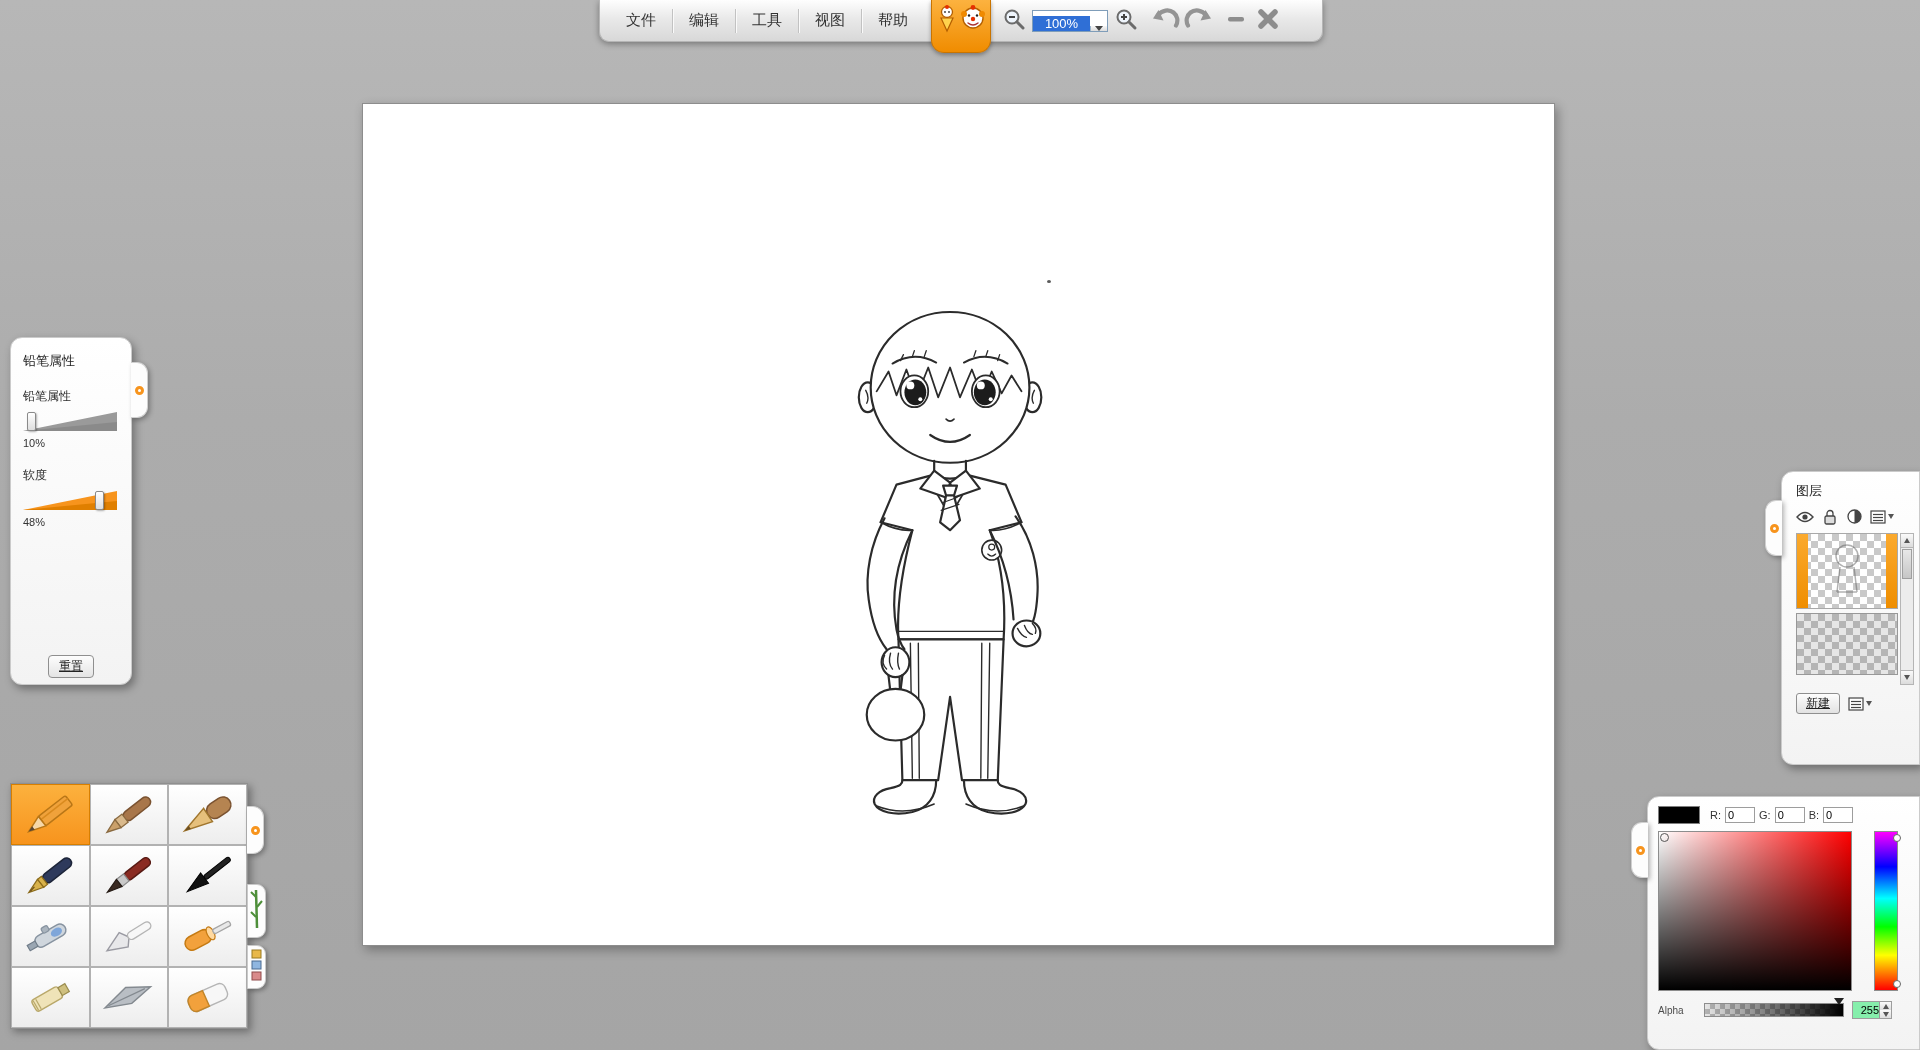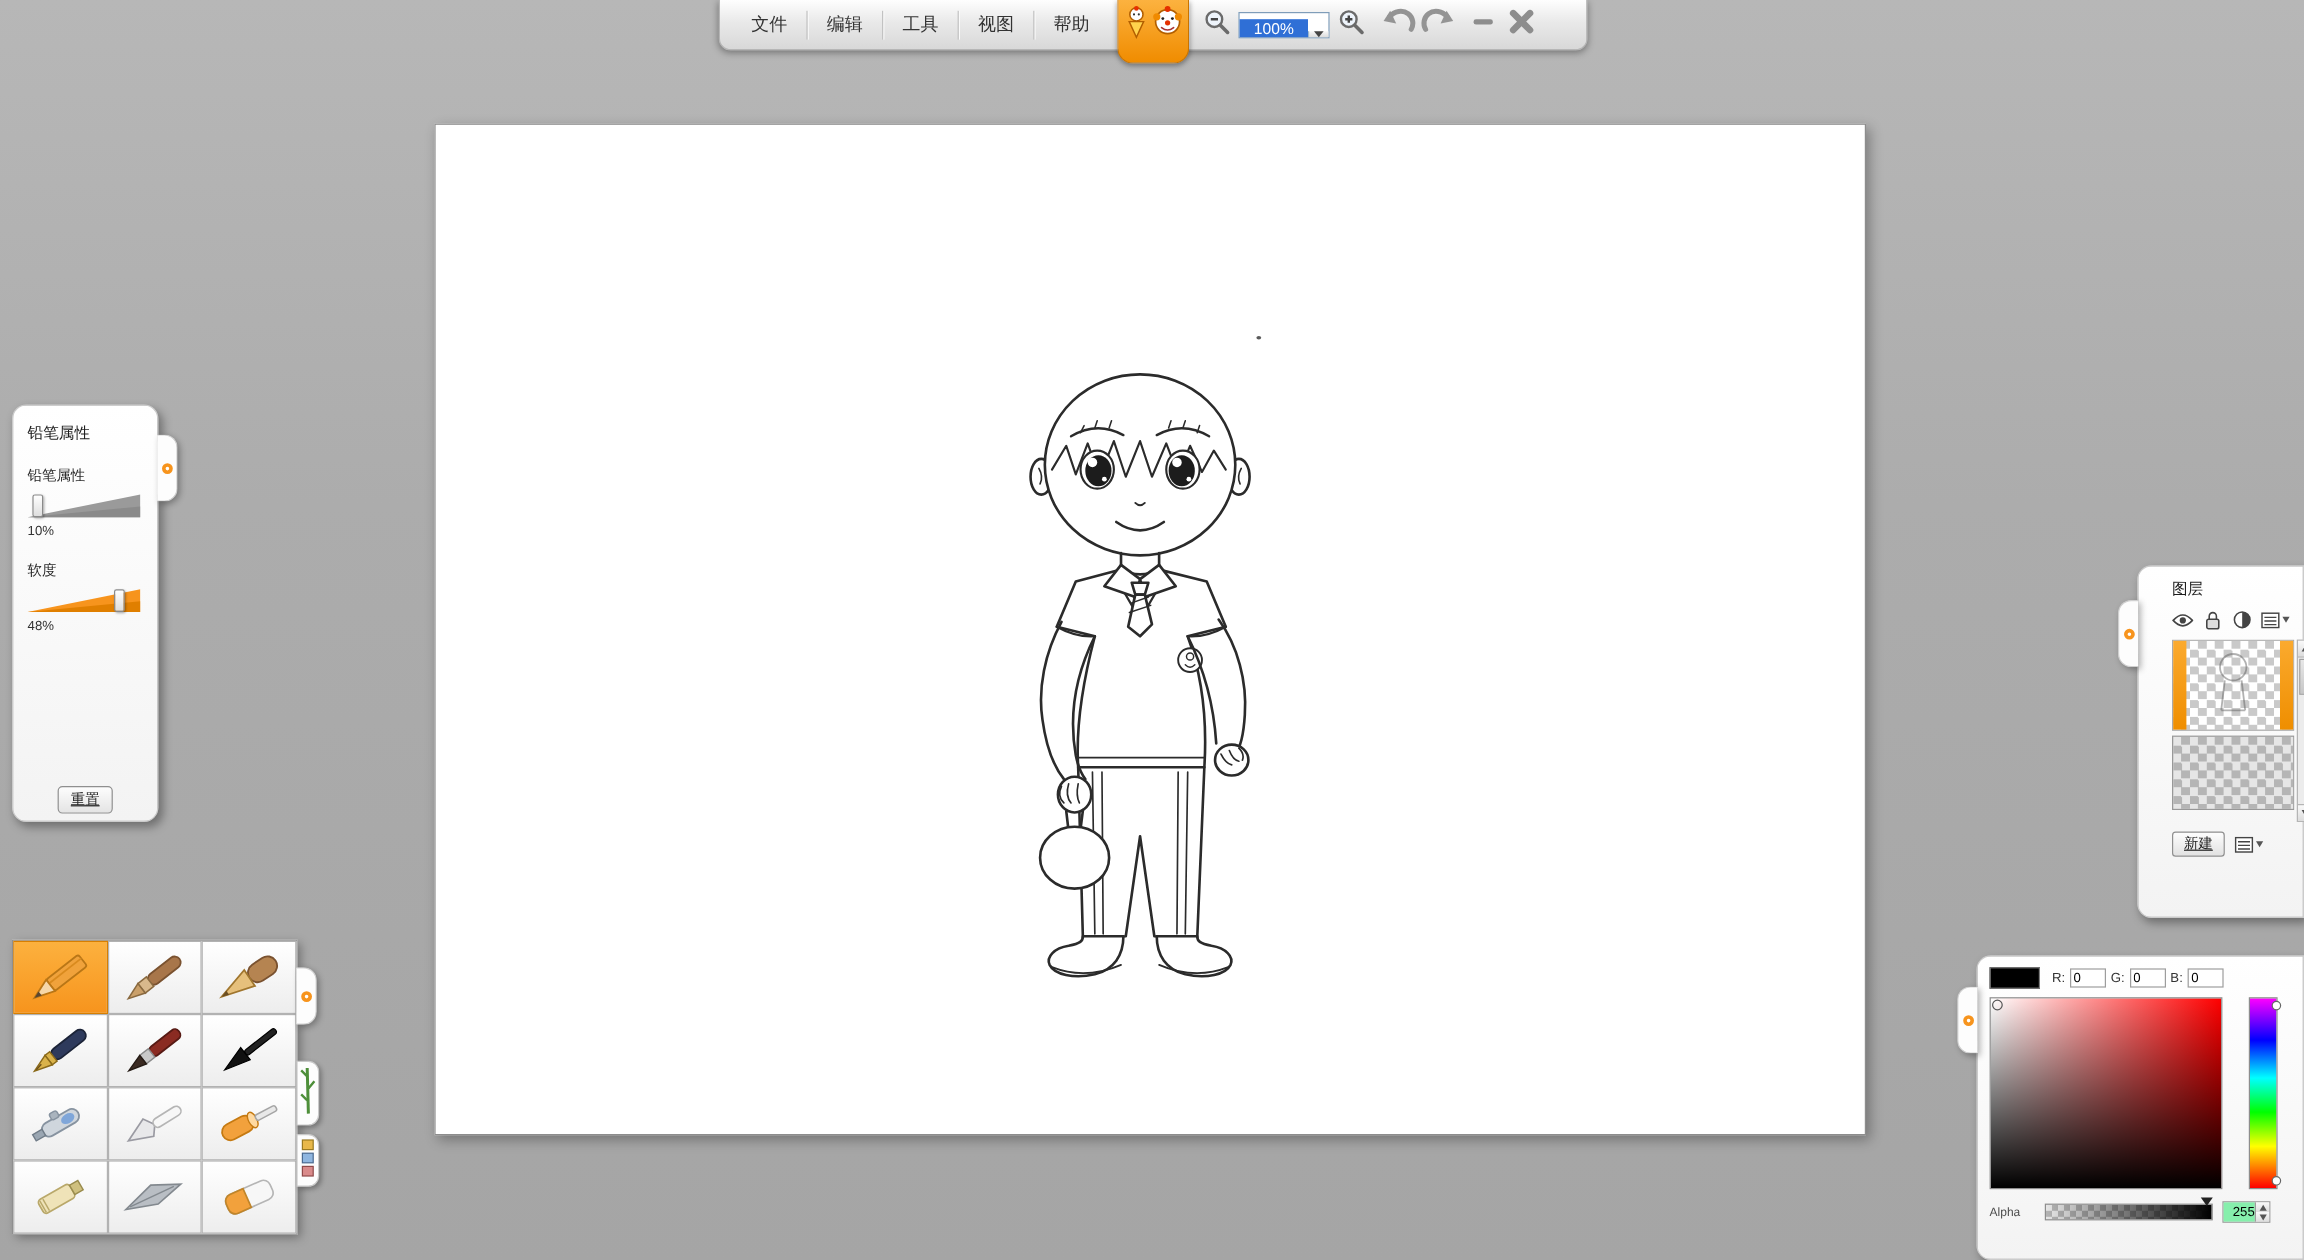--- a/index.html
+++ b/index.html
@@ -70,21 +70,21 @@
                   display:grid; grid-template-columns:repeat(3,1fr); grid-auto-rows:61px; }
   .tool-cell { border:1px solid #b2b2b2; background:linear-gradient(#ffffff,#ededed);
                display:flex; align-items:center; justify-content:center; }
   .tool-cell.selected { background:linear-gradient(#fcb13e,#f7941d); border-color:#d87f00; }
   .strip-btn { position:absolute; width:19px; background:#fdfdfd; border:1px solid #c9c9c9;
                border-radius:0 9px 9px 0; box-shadow:2px 2px 4px rgba(0,0,0,.3);
                display:flex; align-items:center; justify-content:center; }
 
   
   .layers-panel { left:1781px; top:471px; width:139px; height:294px; border-radius:12px 0 0 12px;
-                  padding:10px 0 0 28px; }
+                  padding:10px 0 0 14px; }
   .layer-icons { display:flex; align-items:center; gap:7px; margin-top:8px; }
   .layer-iconbtn { display:flex; align-items:center; gap:2px; }
   .layer-list { position:relative; margin-top:8px; width:118px; height:152px; }
   .layer-thumbs { position:absolute; left:0; top:0; width:102px; height:152px; overflow:hidden; }
   .checker { background:repeating-conic-gradient(#c9c9c9 0% 25%, #ffffff 0% 50%); background-size:14px 14px; }
   .layer-thumb { position:relative; width:100%; border:1px solid #a9a9a9; }
   .layer-thumb.selected { height:76px; }
   .layer-thumb.under { height:62px; margin-top:4px; filter:brightness(.9); }
   .sel-bar { position:absolute; top:0; width:11px; height:100%; background:linear-gradient(#fbaa2e,#ef8e00); }
   .sel-bar.l { left:0; } .sel-bar.r { right:0; }

